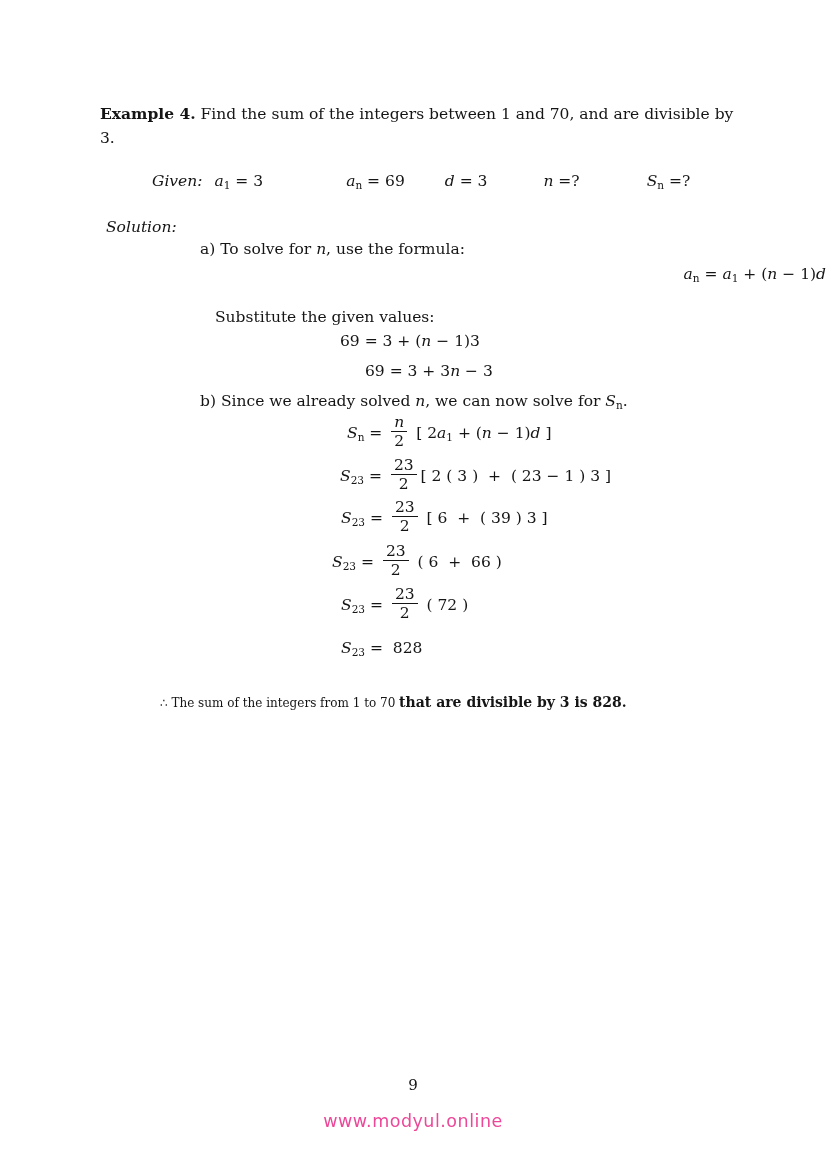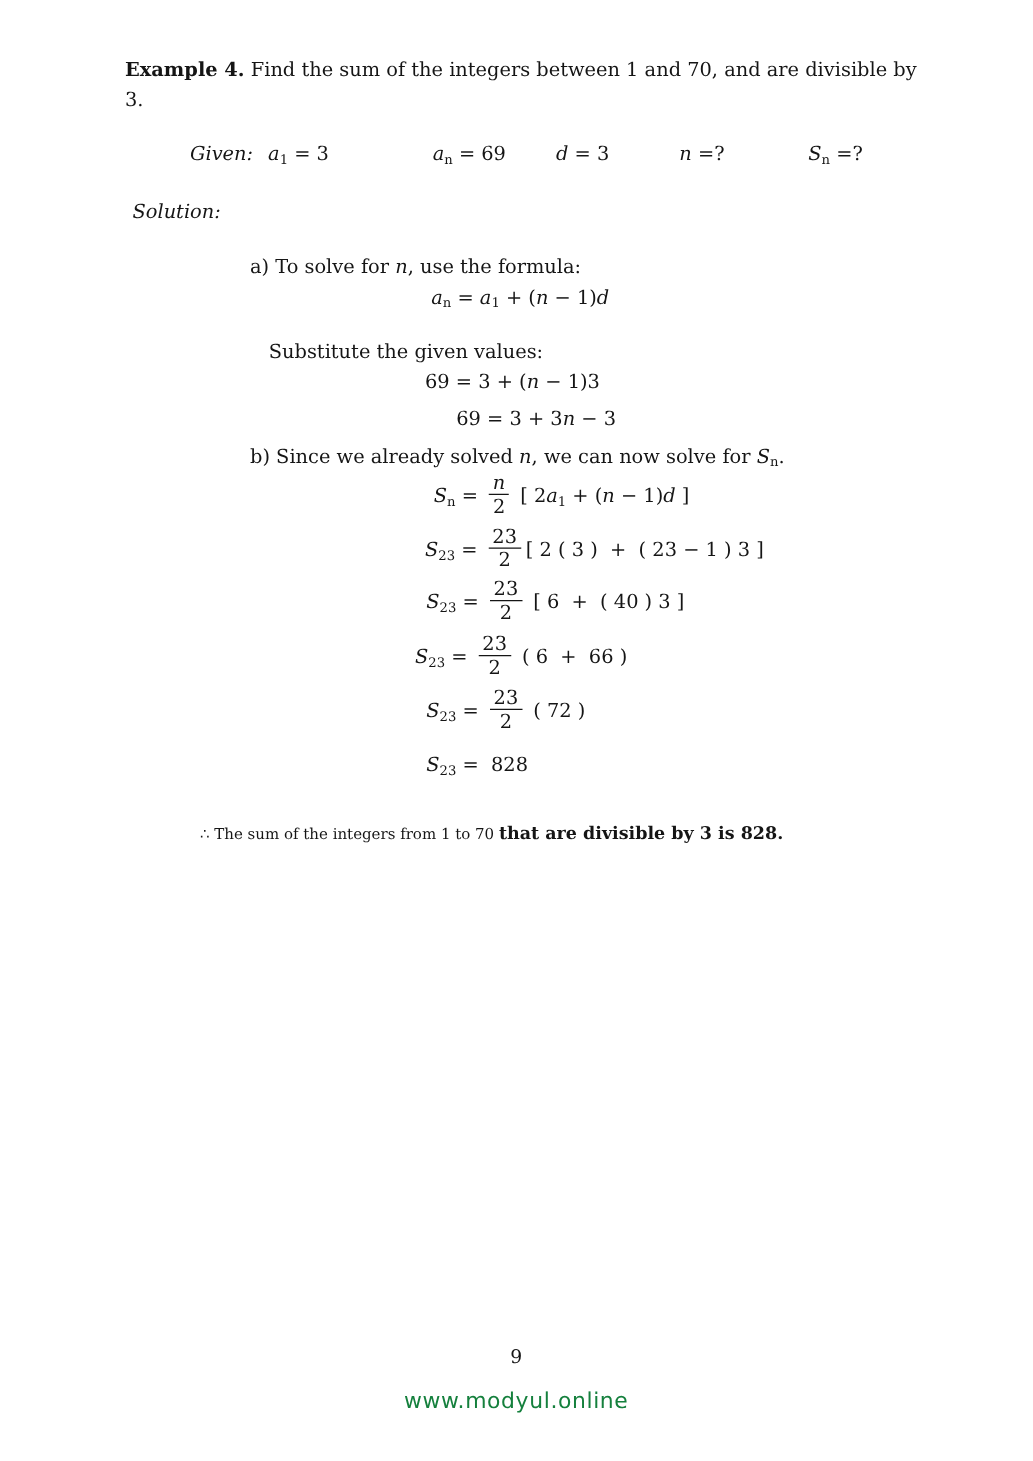--- a/index.html
+++ b/index.html
@@ -7,39 +7,39 @@
   .page {
     position:relative;
     width:826px; height:1169px;
     margin:0 auto;
     background:#ffffff;
     color:#151515;
     font-family:"DejaVu Serif","Liberation Serif",serif;
     font-size:15.5px;
     overflow:hidden;
   }
-  .content { padding-top:44px; }
+  .content { padding-top:102px; }
 
   .title { margin-left:100px; width:648px; line-height:24px; }
   .title .bold { font-weight:bold; }
 
   .given-row { margin-left:152px; margin-top:20px; line-height:22px; white-space:nowrap; }
   .given-label { font-style:italic; display:inline-block; }
   .gi { display:inline-block; white-space:pre; }
   .gi-0 { margin-left:12px; }
   .gi-1 { margin-left:83px; }
   .gi-2 { margin-left:40px; }
   .gi-3 { margin-left:56px; }
   .gi-4 { margin-left:67px; }
 
   .solution { margin-left:106px; margin-top:24px; font-style:italic; line-height:22px; }
 
   .eqline { white-space:pre; line-height:22px; }
-  .intro-a { margin-left:200px; margin-top:22px; }
-  .formula-a { margin-left:345px; margin-top:2px; line-height:24px; }
+  .intro-a { margin-left:200px; }
+  .formula-a { margin-left:345px; margin-top:2px; line-height:24px;text-align:right; }
   .substitute { margin-left:215px; margin-top:20px; }
 
   .s-a0 { margin-left:340px; margin-top:2px; }
   .s-a1 { margin-left:365px; margin-top:8px; }
   .s-a2 { margin-left:365px; margin-top:8px; }
   .s-a3 { margin-left:370px; margin-top:8px; }
 
   .intro-b { margin-left:200px; margin-top:8px; }
 
   .s-b0 { margin-left:347px; margin-top:4px; }
@@ -58,21 +58,21 @@
 
   .conclusion { margin-left:160px; margin-top:30px; line-height:24px; white-space:pre; }
   .concl-main { font-size:12px; }
   .concl-tail { font-size:14px;font-weight:bold; }
 
   .page-number { position:absolute; left:0; right:0; top:1076px; text-align:center; font-size:15px; color:#151515; }
   .watermark {
     position:absolute; left:0; right:0; top:1111px;
     text-align:center;
     font-family:"DejaVu Sans","Liberation Sans",sans-serif;
-    font-size:17.5px; color:#15803d; letter-spacing:0.5px;
+    font-size:17.5px; color:#ec4899; letter-spacing:0.5px;
   }
 </style>
 </head>
 <body>
 
 <div class="page">
   <div class="content">
 
     <p class="title"><span class="bold">Example 4.</span><span> Find the sum of the integers between 1 and 70, and are divisible by 3.</span></p>
 
@@ -87,21 +87,21 @@
 
     <div class="eqline substitute">Substitute the given values:</div>
 
     <div class="eqline s-a0"><span>69 = 3 + (</span><span class="it">n</span><span> − 1)3</span></div>
     <div class="eqline s-a1"><span>69 = 3 + 3</span><span class="it">n</span><span> − 3</span></div>
 
     <div class="eqline intro-b"><span>b) Since we already solved </span><span class="it">n</span><span>, we can now solve for </span><span class="it">S</span><sub>n</sub><span>.</span></div>
 
     <div class="eqline s-b0"><span class="it">S</span><sub>n</sub><span> = </span><span class="frac"><span class="num it">n</span><span class="den">2</span></span><span> [ 2</span><span class="it">a</span><sub>1</sub><span> + (</span><span class="it">n</span><span> − 1)</span><span class="it">d</span><span> ]</span></div>
     <div class="eqline s-b1"><span class="it">S</span><sub>23</sub><span> = </span><span class="frac"><span class="num">23</span><span class="den">2</span></span><span>[ 2 ( 3 )  +  ( 23 − 1 ) 3 ]</span></div>
-    <div class="eqline s-b2"><span class="it">S</span><sub>23</sub><span> = </span><span class="frac"><span class="num">23</span><span class="den">2</span></span><span> [ 6  +  ( 40 ) 3 ]</span></div>
+    <div class="eqline s-b2"><span class="it">S</span><sub>23</sub><span> = </span><span class="frac"><span class="num">23</span><span class="den">2</span></span><span> [ 6  +  ( 39 ) 3 ]</span></div>
     <div class="eqline s-b3"><span class="it">S</span><sub>23</sub><span> = </span><span class="frac"><span class="num">23</span><span class="den">2</span></span><span> ( 6  +  66 )</span></div>
     <div class="eqline s-b4"><span class="it">S</span><sub>23</sub><span> = </span><span class="frac"><span class="num">23</span><span class="den">2</span></span><span> ( 72 )</span></div>
     <div class="eqline s-b5"><span class="it">S</span><sub>23</sub><span> =  828</span></div>
 
     <p class="conclusion"><span class="concl-main">∴ The sum of the integers from 1 to 70 </span><span class="concl-tail">that are divisible by 3 is 828.</span></p>
 
   </div>
 
   <div class="page-number">9</div>
   <div class="watermark">www.modyul.online</div>

